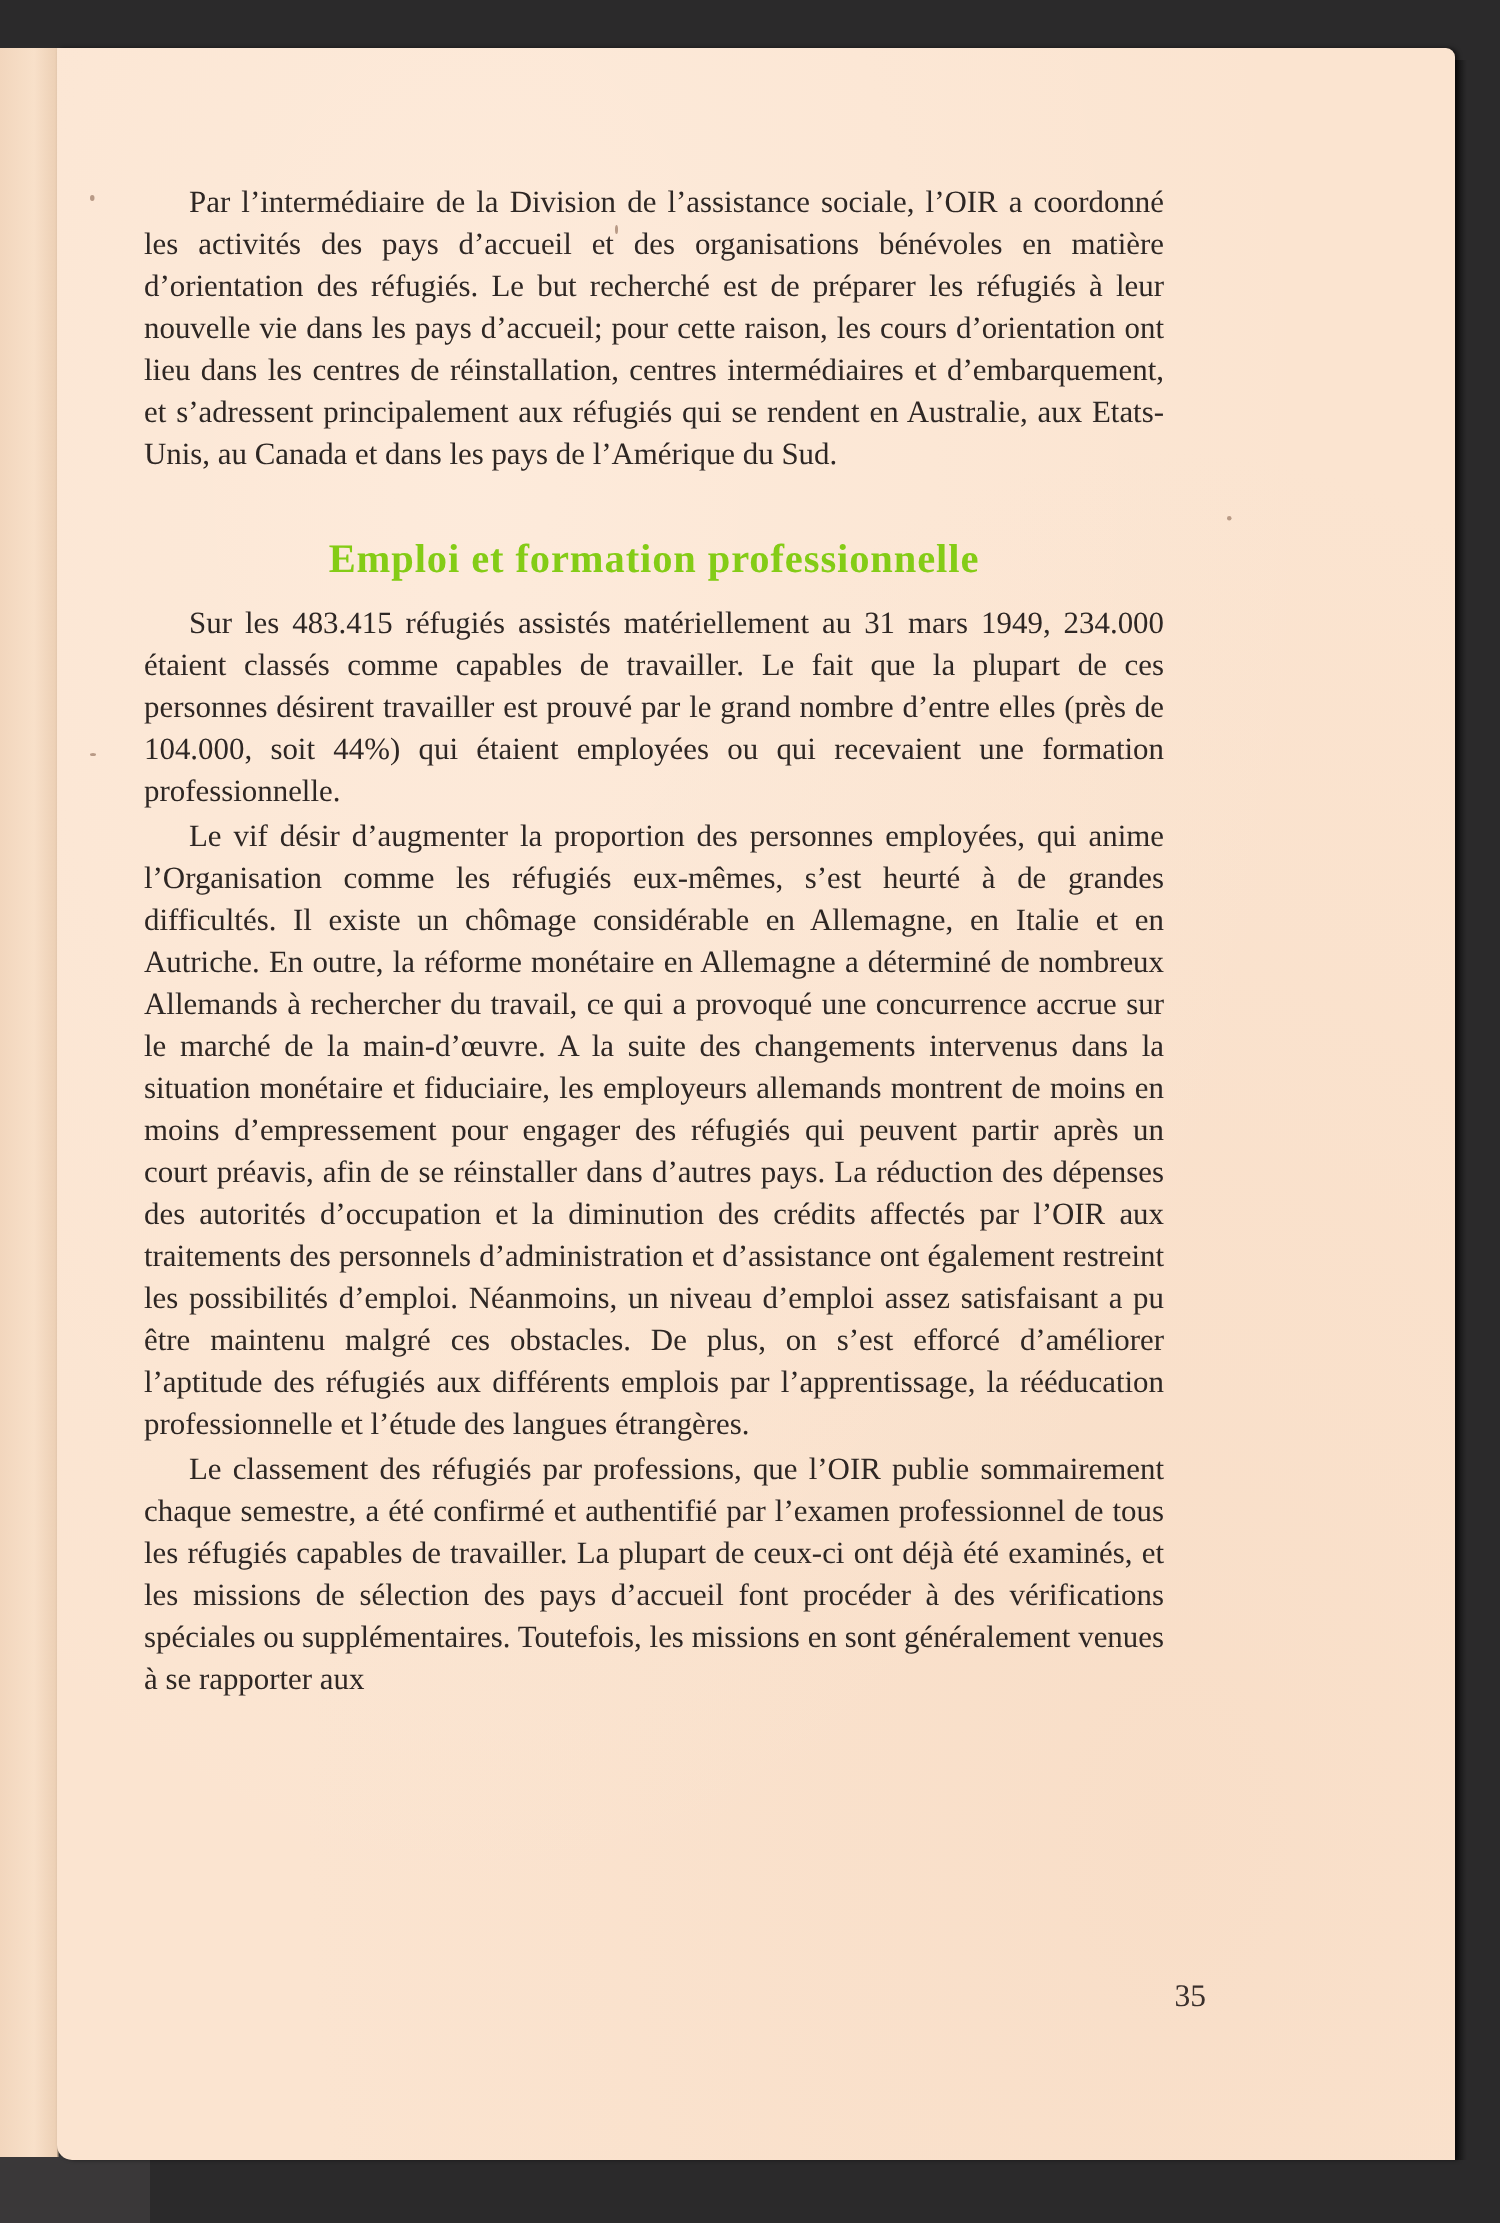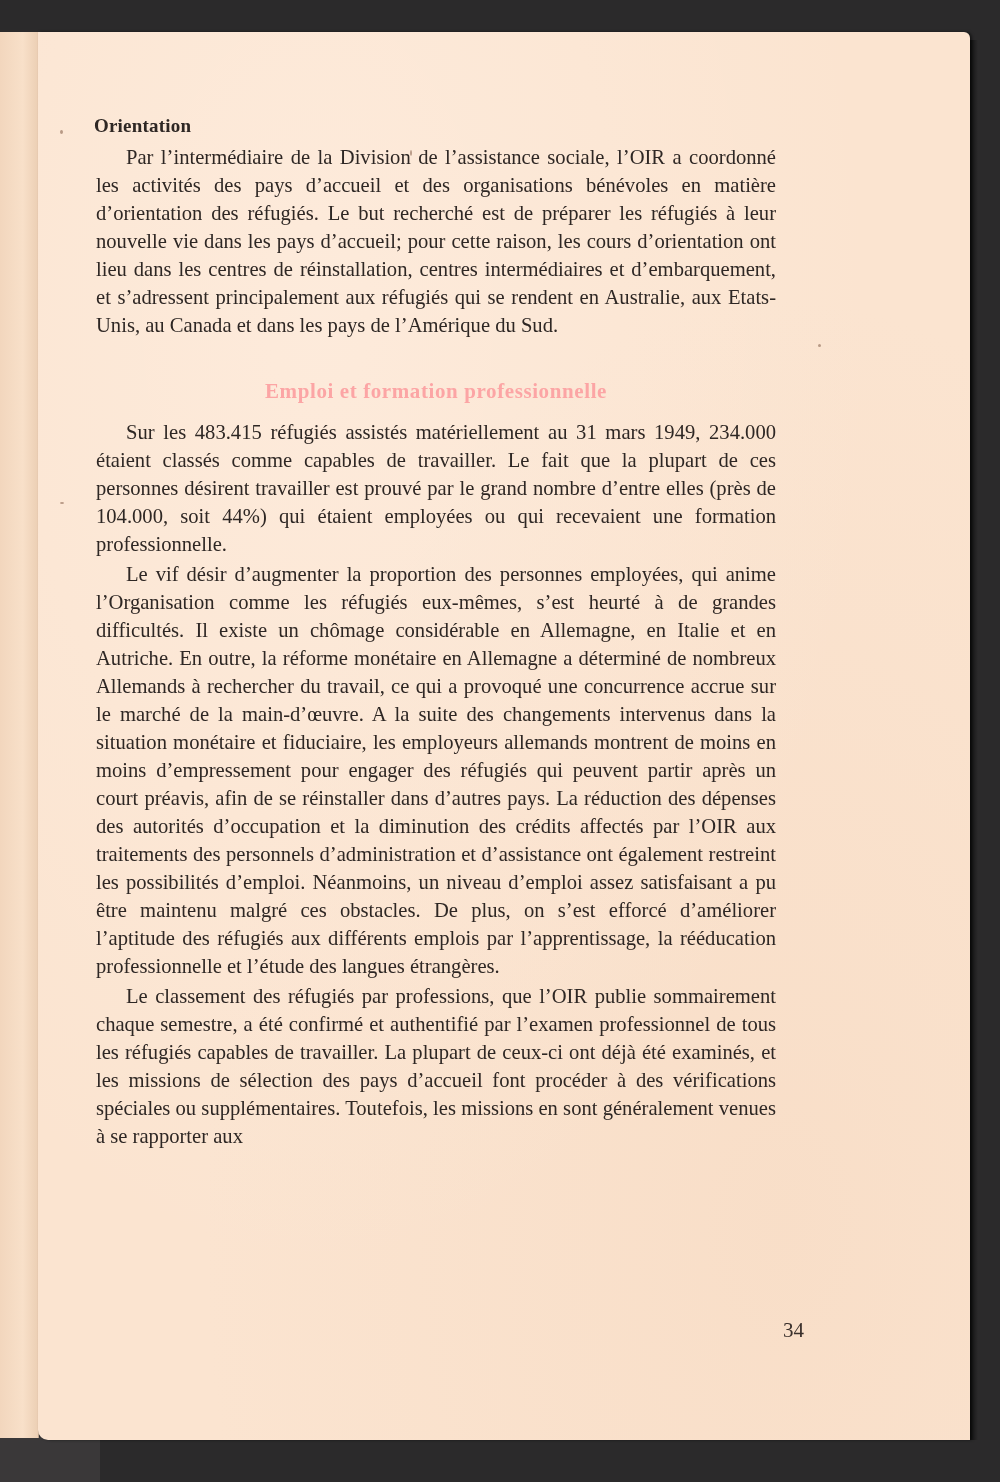--- a/index.html
+++ b/index.html
@@ -39,22 +39,22 @@
   .section-head {
     font-weight: bold; font-size: 19px; margin: 0; letter-spacing: 0.2px;
   }
   .para {
     font-size: 20.6px; line-height: 28px; margin: 2px;
     text-align: justify; text-indent: 30px;
     hyphens: none;
   }
   .para.first { margin-top: 6px; }
   .chapter-title {
-    font-size: 21px; text-align: center; margin: 40px 0 14px 0;
-    letter-spacing: 0.6px; color: #fca5a5;
+    font-size: 27px; text-align: center; margin: 40px 0 14px 0;
+    letter-spacing: 0.6px; color: #84cc16;
   }
   .page-number {
     position: absolute; left: 783px; top: 1318px;
     font-size: 21px; color: #3a302c;
   }
   .speck { position: absolute; background: #b89a86; border-radius: 50%; }
 </style>
 </head>
 <body>
 
@@ -63,23 +63,22 @@
 <div class="page-shadow-right"></div>
 
 <div class="page">
   <span class="speck" style="left:372px;top:118px;width:2px;height:6px;"></span>
   <span class="speck" style="left:22px;top:98px;width:3px;height:4px;"></span>
   <span class="speck" style="left:22px;top:470px;width:4px;height:2px;"></span>
   <span class="speck" style="left:780px;top:312px;width:3px;height:3px;"></span>
 </div>
 
 <div class="text-block">
-  <h3 class="section-head">Orientation</h3>
   <p class="para first">Par l’intermédiaire de la Division de l’assistance sociale, l’OIR a coordonné les activités des pays d’accueil et des organisations bénévoles en matière d’orientation des réfugiés. Le but recherché est de préparer les réfugiés à leur nouvelle vie dans les pays d’accueil; pour cette raison, les cours d’orientation ont lieu dans les centres de réinstallation, centres intermédiaires et d’embarquement, et s’adressent principalement aux réfugiés qui se rendent en Australie, aux Etats-Unis, au Canada et dans les pays de l’Amérique du Sud.</p>
 
   <h2 class="chapter-title">Emploi et formation professionnelle</h2>
 
   <p class="para">Sur les 483.415 réfugiés assistés matériellement au 31 mars 1949, 234.000 étaient classés comme capables de travailler. Le fait que la plupart de ces personnes désirent travailler est prouvé par le grand nombre d’entre elles (près de 104.000, soit 44%) qui étaient employées ou qui recevaient une formation professionnelle.</p>
   <p class="para">Le vif désir d’augmenter la proportion des personnes employées, qui anime l’Organisation comme les réfugiés eux-mêmes, s’est heurté à de grandes difficultés. Il existe un chômage considérable en Allemagne, en Italie et en Autriche. En outre, la réforme monétaire en Allemagne a déterminé de nombreux Allemands à rechercher du travail, ce qui a provoqué une concurrence accrue sur le marché de la main-d’œuvre. A la suite des changements intervenus dans la situation monétaire et fiduciaire, les employeurs allemands montrent de moins en moins d’empressement pour engager des réfugiés qui peuvent partir après un court préavis, afin de se réinstaller dans d’autres pays. La réduction des dépenses des autorités d’occupation et la diminution des crédits affectés par l’OIR aux traitements des personnels d’administration et d’assistance ont également restreint les possibilités d’emploi. Néanmoins, un niveau d’emploi assez satisfaisant a pu être maintenu malgré ces obstacles. De plus, on s’est efforcé d’améliorer l’aptitude des réfugiés aux différents emplois par l’apprentissage, la rééducation professionnelle et l’étude des langues étrangères.</p>
   <p class="para">Le classement des réfugiés par professions, que l’OIR publie sommairement chaque semestre, a été confirmé et authentifié par l’examen professionnel de tous les réfugiés capables de travailler. La plupart de ceux-ci ont déjà été examinés, et les missions de sélection des pays d’accueil font procéder à des vérifications spéciales ou supplémentaires. Toutefois, les missions en sont généralement venues à se rapporter aux</p>
 </div>
 
-<div class="page-number">34</div>
+<div class="page-number">35</div>
 
 </body></html>

